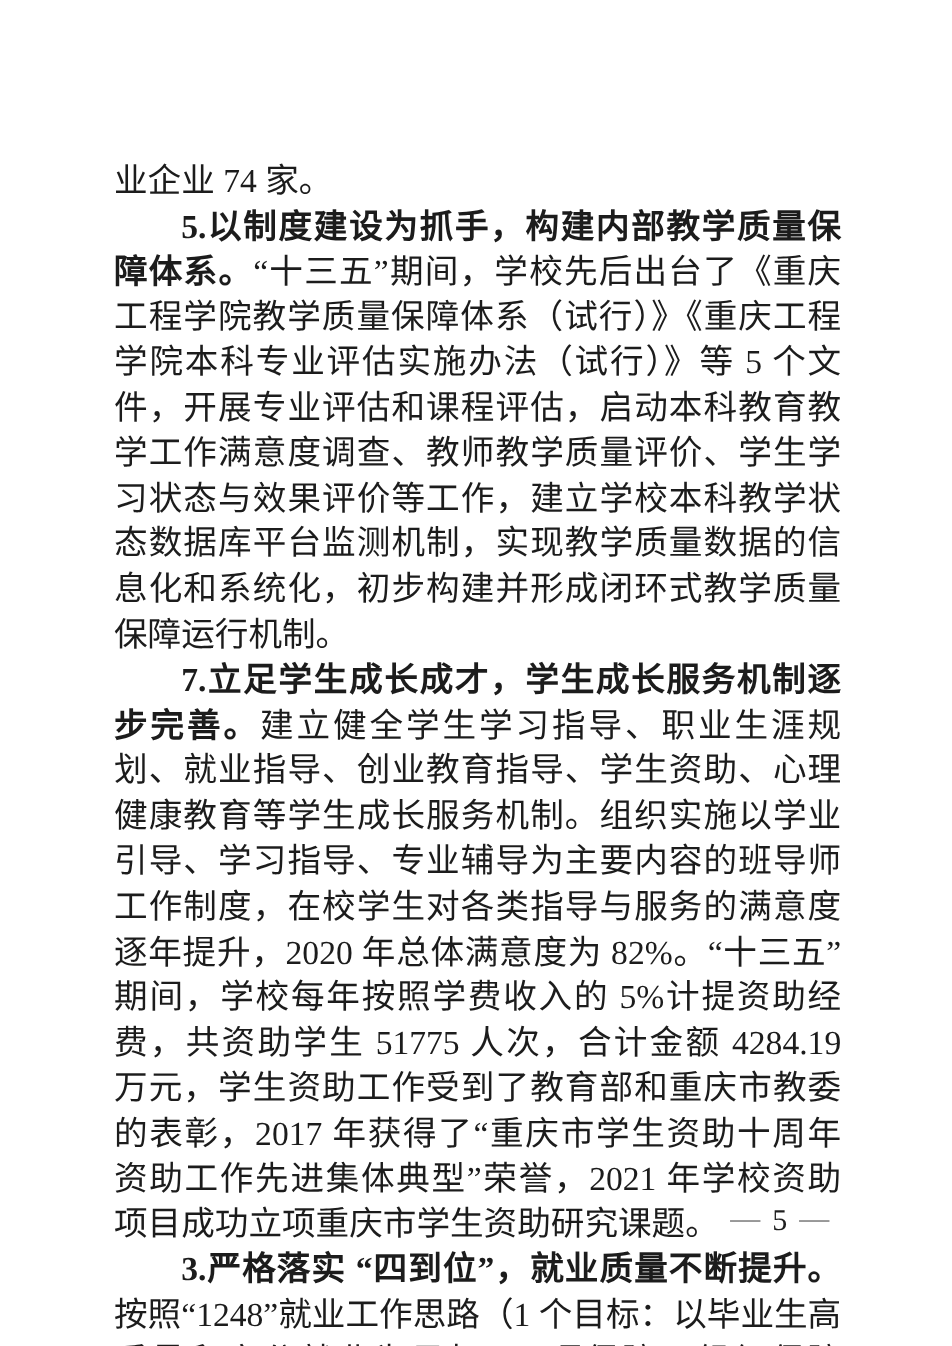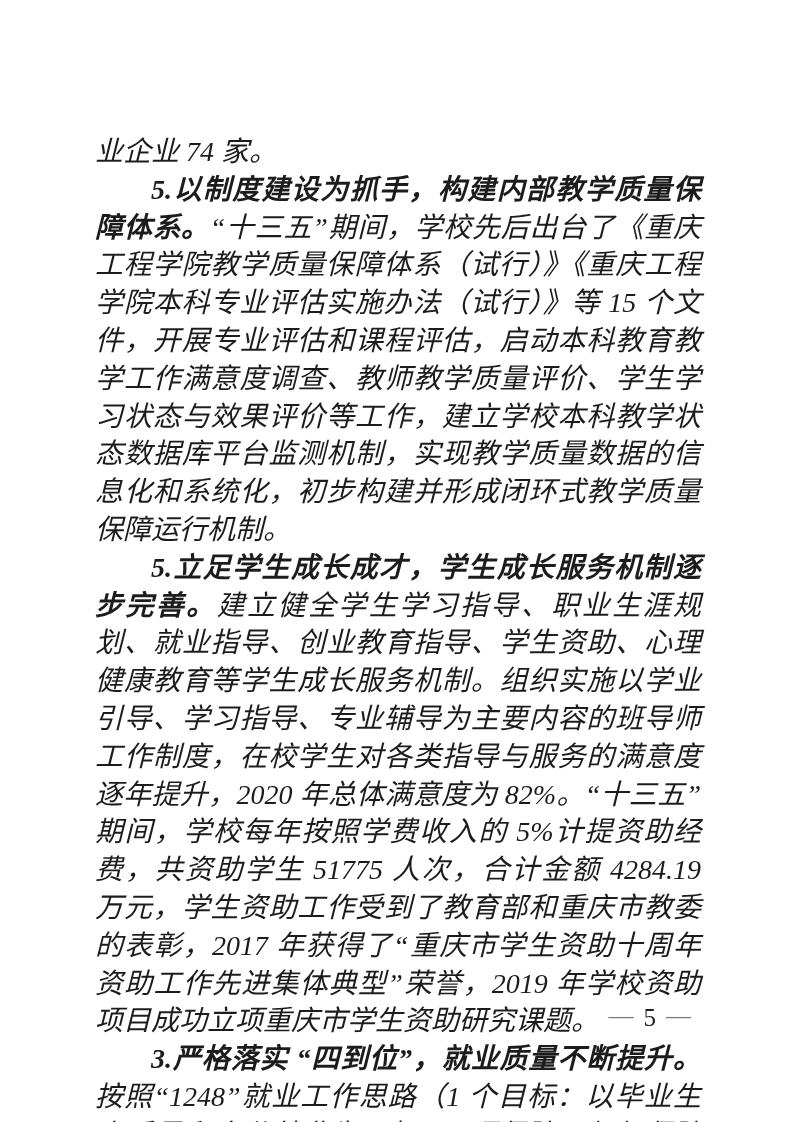--- a/index.html
+++ b/index.html
@@ -34,21 +34,20 @@
     margin: 0;
     padding: 0;
     word-break: break-all;
     overflow-wrap: break-word;
   }
   .para.indent {
     text-indent: 56px;
   }
   .run {
     font-weight: 400;
-    font-style: italic;
   }
   .run.bold {
     font-weight: 700;
   }
   .pagefooter {
     position: absolute;
     top: 1003px;
     right: 102px;
     font-size: 25px;
     line-height: 30px;
@@ -65,22 +64,22 @@
     color: #1f1f1f;
   }
 </style>
 </head>
 <body>
 
 <main class="page">
 
   <section class="content">
       <p class="para"><span class="run">业企业 74 家。</span></p>
-      <p class="para indent"><span class="run bold">5.以制度建设为抓手，构建内部教学质量保障体系。</span><span class="run">“十三五”期间，学校先后出台了《重庆工程学院教学质量保障体系（试行）》《重庆工程学院本科专业评估实施办法（试行）》等 15 个文件，开展专业评估和课程评估，启动本科教育教学工作满意度调查、教师教学质量评价、学生学习状态与效果评价等工作，建立学校本科教学状态数据库平台监测机制，实现教学质量数据的信息化和系统化，初步构建并形成闭环式教学质量保障运行机制。</span></p>
-      <p class="para indent"><span class="run bold">5.立足学生成长成才，学生成长服务机制逐步完善。</span><span class="run">建立健全学生学习指导、职业生涯规划、就业指导、创业教育指导、学生资助、心理健康教育等学生成长服务机制。组织实施以学业引导、学习指导、专业辅导为主要内容的班导师工作制度，在校学生对各类指导与服务的满意度逐年提升，2020 年总体满意度为 82%。“十三五”期间，学校每年按照学费收入的 5%计提资助经费，共资助学生 51775 人次，合计金额 4284.19 万元，学生资助工作受到了教育部和重庆市教委的表彰，2017 年获得了“重庆市学生资助十周年资助工作先进集体典型”荣誉，2019 年学校资助项目成功立项重庆市学生资助研究课题。</span></p>
+      <p class="para indent"><span class="run bold">5.以制度建设为抓手，构建内部教学质量保障体系。</span><span class="run">“十三五”期间，学校先后出台了《重庆工程学院教学质量保障体系（试行）》《重庆工程学院本科专业评估实施办法（试行）》等 5 个文件，开展专业评估和课程评估，启动本科教育教学工作满意度调查、教师教学质量评价、学生学习状态与效果评价等工作，建立学校本科教学状态数据库平台监测机制，实现教学质量数据的信息化和系统化，初步构建并形成闭环式教学质量保障运行机制。</span></p>
+      <p class="para indent"><span class="run bold">7.立足学生成长成才，学生成长服务机制逐步完善。</span><span class="run">建立健全学生学习指导、职业生涯规划、就业指导、创业教育指导、学生资助、心理健康教育等学生成长服务机制。组织实施以学业引导、学习指导、专业辅导为主要内容的班导师工作制度，在校学生对各类指导与服务的满意度逐年提升，2020 年总体满意度为 82%。“十三五”期间，学校每年按照学费收入的 5%计提资助经费，共资助学生 51775 人次，合计金额 4284.19 万元，学生资助工作受到了教育部和重庆市教委的表彰，2017 年获得了“重庆市学生资助十周年资助工作先进集体典型”荣誉，2021 年学校资助项目成功立项重庆市学生资助研究课题。</span></p>
       <p class="para indent"><span class="run bold">3.严格落实 “四到位”，就业质量不断提升。</span><span class="run">按照“1248”就业工作思路（1 个目标：以毕业生高质量和充分就业为目标；2 项保障：组织保障（一把手工程）和经费保障；4 大重点：基层</span></p>
     </section>
 
   <footer class="pagefooter">
     <span class="dash">—</span><span class="num">5</span><span class="dash">—</span>
   </footer>
 
 </main>
 
 </body></html>

